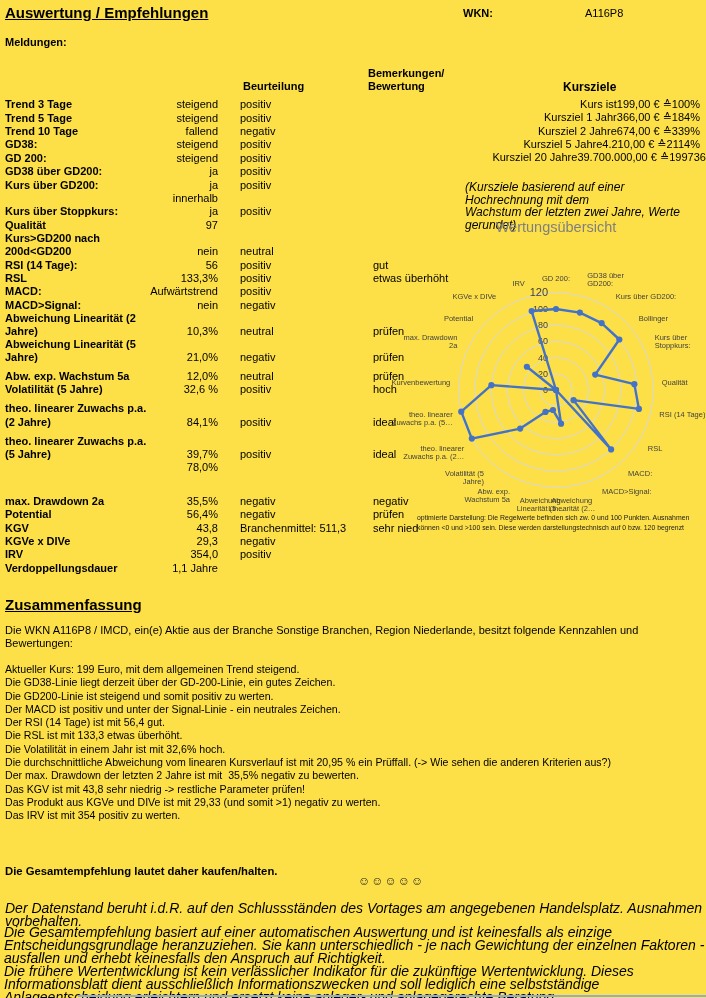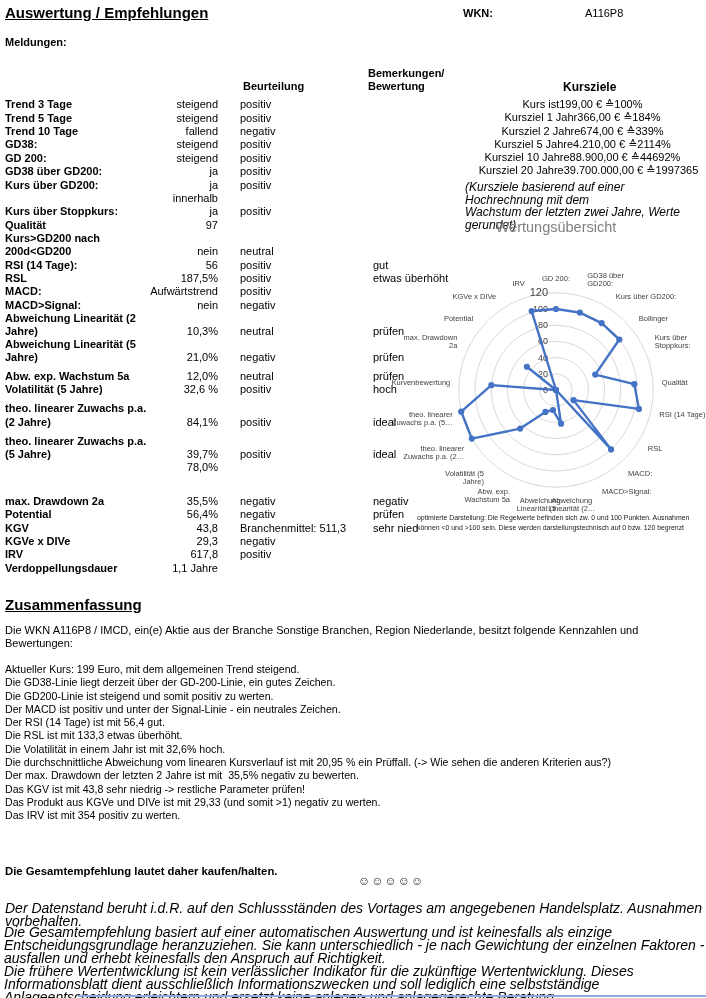--- a/index.html
+++ b/index.html
@@ -1,16 +1,16 @@
 <!DOCTYPE html>
 <html><head>
 <meta charset="utf-8">
 <style>
   html,body{margin:0;padding:0;background:#e8e8e8;}
-  .page{position:relative;width:706px;height:998px;background:#ffffff;overflow:hidden;
+  .page{position:relative;width:706px;height:998px;background:#fde047;overflow:hidden;
         font-family:"Liberation Sans",sans-serif;color:#000;}
   .abs{position:absolute;}
   .pre{white-space:pre-line;}
   .page-title{left:5px;top:4px;font-size:15px;font-weight:bold;text-decoration:underline;}
   .wkn-label{left:463px;top:7px;font-size:11px;font-weight:bold;}
   .wkn-value{left:585px;top:7px;font-size:11px;}
   .meldungen{left:5px;top:36px;font-size:11px;font-weight:bold;}
   .hdr-beurteilung{left:235px;top:80px;font-size:11px;font-weight:bold;padding-left:8px;}
   .hdr-bemerkungen{left:368px;top:67px;font-size:11px;font-weight:bold;line-height:13.2px;}
   .hdr-kursziele{left:563px;top:80px;font-size:12px;font-weight:bold;}
@@ -18,21 +18,21 @@
   .left-table{left:5px;top:98px;width:560px;}
   .trow{display:flex;align-items:flex-end;min-height:13.4px;font-size:11px;line-height:13.2px;}
   .c-label{width:160px;font-weight:bold;white-space:pre-line;}
   .c-value{width:92px;margin-left:-39px;text-align:right;white-space:pre;}
   .c-rating{width:133px;margin-left:22px;white-space:nowrap;}
   .c-note{flex:1;white-space:nowrap;}
   .mt5{margin-top:5px;} .mt6{margin-top:6px;} .mt20{margin-top:20px;}
   .val-ext .c-value{margin-right:-21px;}
 
   .kz-table{left:465px;top:98px;width:235px;}
-  .kz-row{display:flex;justify-content:center;height:13.3px;font-size:11px;line-height:13.2px;}
+  .kz-row{display:flex;justify-content:flex-end;height:13.3px;font-size:11px;line-height:13.2px;}
   .kz-label{white-space:nowrap;}
   .kz-value{white-space:nowrap;text-align:right;}
   .kz-row.cut .kz-value{margin-right:-12px;}
   .kz-note{left:465px;top:181px;width:240px;font-size:12px;font-style:italic;line-height:12.6px;white-space:pre-line;}
 
   .chart-title{left:406px;top:219px;width:300px;text-align:center;font-size:14.5px;color:#7f7f7f;}
   .chart-box{left:406px;top:243px;}
   .chart-footnote{left:417px;top:513px;width:290px;font-size:6.9px;line-height:9.6px;color:#1a1a1a;}
 
   .zsf-title{left:5px;top:596px;font-size:15px;font-weight:bold;text-decoration:underline;}
@@ -132,21 +132,21 @@
         <div class="c-note"></div>
       </div>
       <div class="trow">
         <div class="c-label">RSI (14 Tage):</div>
         <div class="c-value">56</div>
         <div class="c-rating">positiv</div>
         <div class="c-note">gut</div>
       </div>
       <div class="trow">
         <div class="c-label">RSL</div>
-        <div class="c-value">187,5%</div>
+        <div class="c-value">133,3%</div>
         <div class="c-rating">positiv</div>
         <div class="c-note">etwas überhöht</div>
       </div>
       <div class="trow">
         <div class="c-label">MACD:</div>
         <div class="c-value">Aufwärtstrend</div>
         <div class="c-rating">positiv</div>
         <div class="c-note"></div>
       </div>
       <div class="trow">
@@ -220,21 +220,21 @@
         <div class="c-note">sehr nied</div>
       </div>
       <div class="trow">
         <div class="c-label">KGVe x DIVe</div>
         <div class="c-value">29,3</div>
         <div class="c-rating">negativ</div>
         <div class="c-note"></div>
       </div>
       <div class="trow">
         <div class="c-label">IRV</div>
-        <div class="c-value">617,8</div>
+        <div class="c-value">354,0</div>
         <div class="c-rating">positiv</div>
         <div class="c-note"></div>
       </div>
       <div class="trow val-ext">
         <div class="c-label">Verdoppellungsdauer</div>
         <div class="c-value">1,1 Jahre</div>
         <div class="c-rating"></div>
         <div class="c-note"></div>
       </div>
     </div>
@@ -248,24 +248,20 @@
         <div class="kz-label">Kursziel 1 Jahr</div>
         <div class="kz-value">366,00 € ≙184%</div>
       </div>
       <div class="kz-row">
         <div class="kz-label">Kursziel 2 Jahre</div>
         <div class="kz-value">674,00 € ≙339%</div>
       </div>
       <div class="kz-row">
         <div class="kz-label">Kursziel 5 Jahre</div>
         <div class="kz-value">4.210,00 € ≙2114%</div>
-      </div>
-      <div class="kz-row">
-        <div class="kz-label">Kursziel 10 Jahre</div>
-        <div class="kz-value">88.900,00 € ≙44692%</div>
       </div>
       <div class="kz-row cut">
         <div class="kz-label">Kursziel 20 Jahre</div>
         <div class="kz-value">39.700.000,00 € ≙1997365</div>
       </div>
     </div>
   <div class="abs kz-note">(Kursziele basierend auf einer Hochrechnung mit dem
 Wachstum der letzten zwei Jahre, Werte gerundet)</div>
 
   <div class="abs chart-title">Wertungsübersicht</div>

